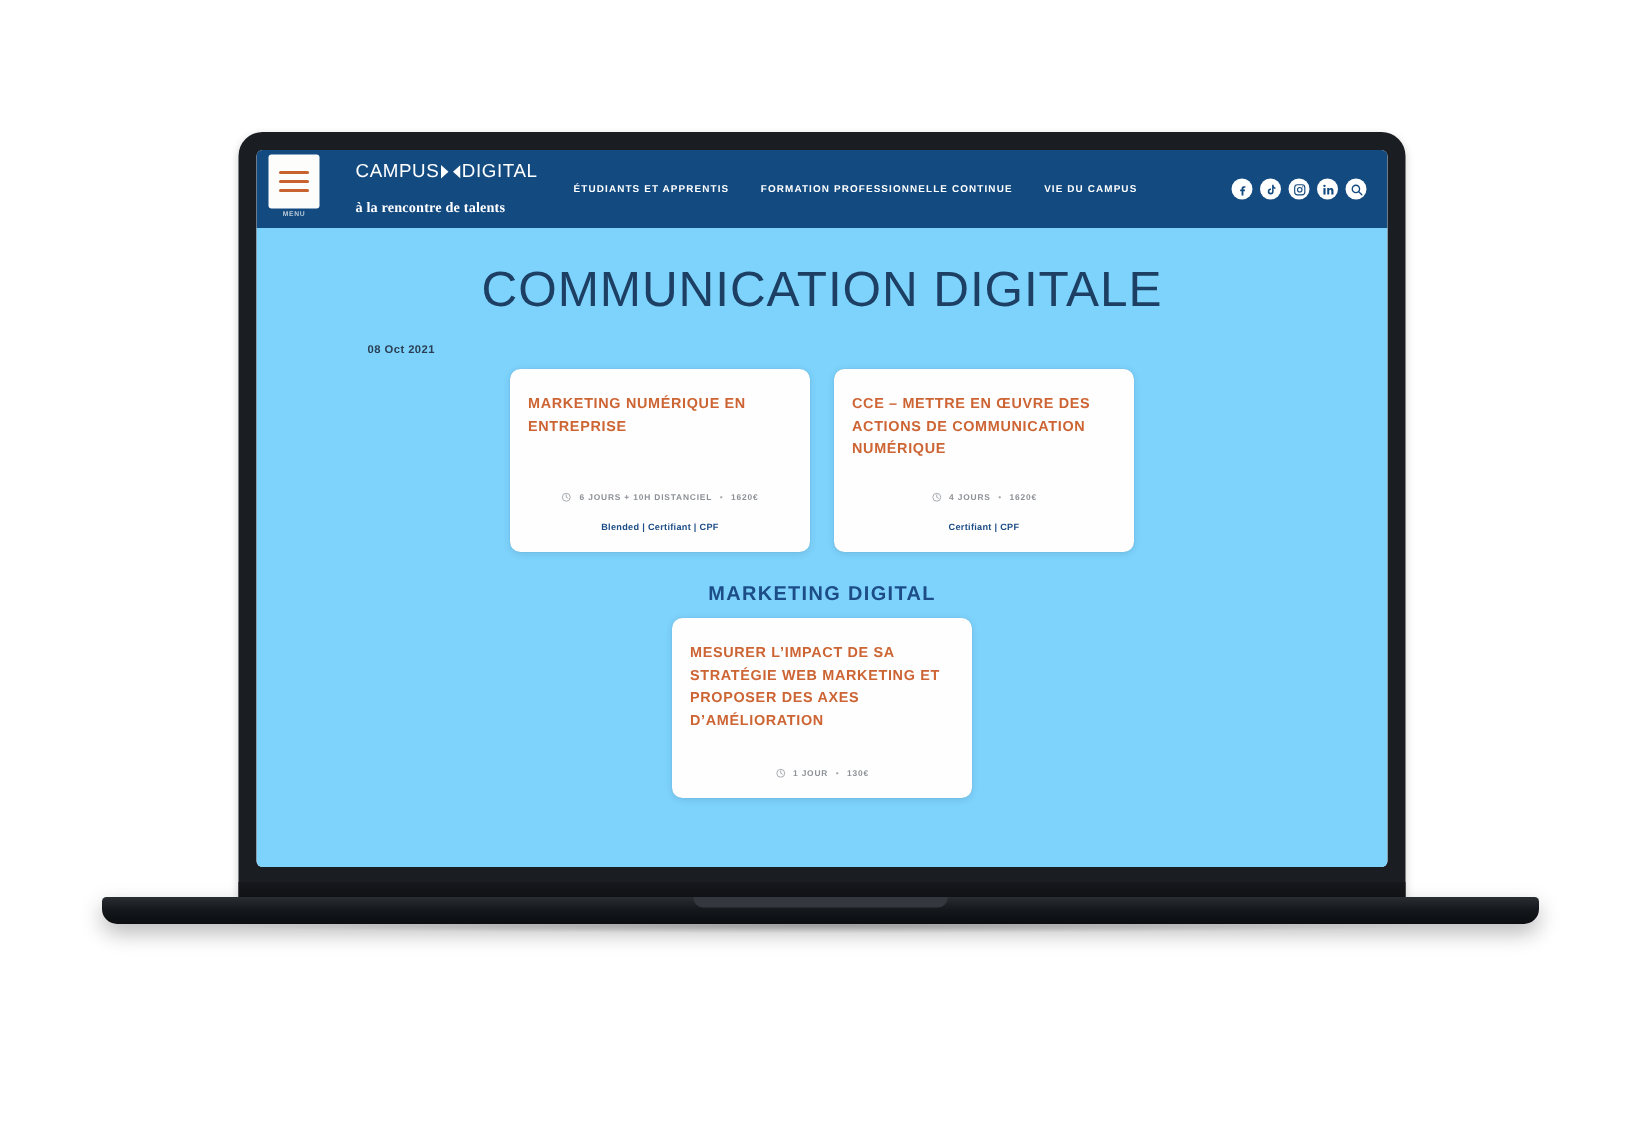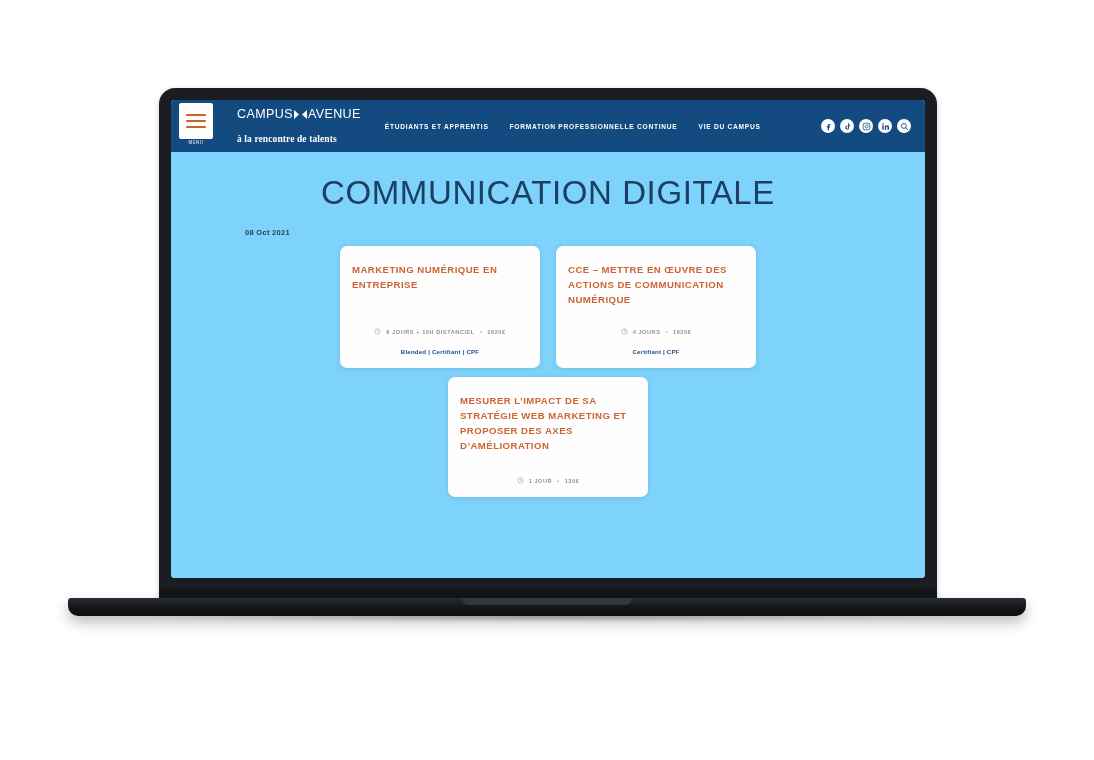--- a/index.html
+++ b/index.html
@@ -310,21 +310,21 @@
 
         <div id="brand">
           <div id="brand-name">
             <span>CAMPUS</span>
             <span id="brand-mark">
               <svg width="13" height="11" viewBox="0 0 13 11" aria-hidden="true">
                 <polygon points="0,1 5,5.5 0,10" fill="#ffffff"></polygon>
                 <polygon points="13,1 8,5.5 13,10" fill="#ffffff"></polygon>
               </svg>
             </span>
-            <span>AVENUE</span>
+            <span>DIGITAL</span>
           </div>
           <div id="brand-tagline">à la rencontre de talents</div>
         </div>
 
         <nav id="main-nav">
           <a class="nav-item">ÉTUDIANTS ET APPRENTIS</a>
           <a class="nav-item">FORMATION PROFESSIONNELLE CONTINUE</a>
           <a class="nav-item">VIE DU CAMPUS</a>
         </nav>
 
@@ -394,20 +394,21 @@
                 </svg>
               <span>4 JOURS</span>
               <span class="meta-sep">•</span>
               <span class="meta-price">1620€</span>
             </div>
             <div class="card-tags">Certifiant | CPF</div>
           </div>
 
         </div>
 
+        <h2 id="section-heading">MARKETING DIGITAL</h2>
 
         <div class="card-grid">
 
           <div class="course-card card-row2">
             <div class="card-title">MESURER L’IMPACT DE SA STRATÉGIE WEB MARKETING ET PROPOSER DES AXES D’AMÉLIORATION</div>
             <div class="card-meta">
               <svg class="clock-icon" viewBox="0 0 24 24" fill="none" stroke="#9aa0a6" stroke-width="2">
                   <circle cx="12" cy="12" r="9"></circle>
                   <polyline points="12,6.5 12,12 15.8,14" stroke-linecap="round" stroke-linejoin="round"></polyline>
                 </svg>

